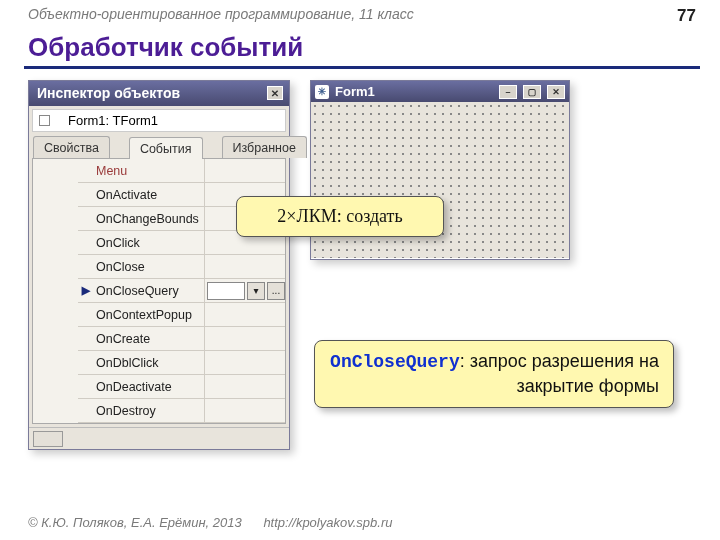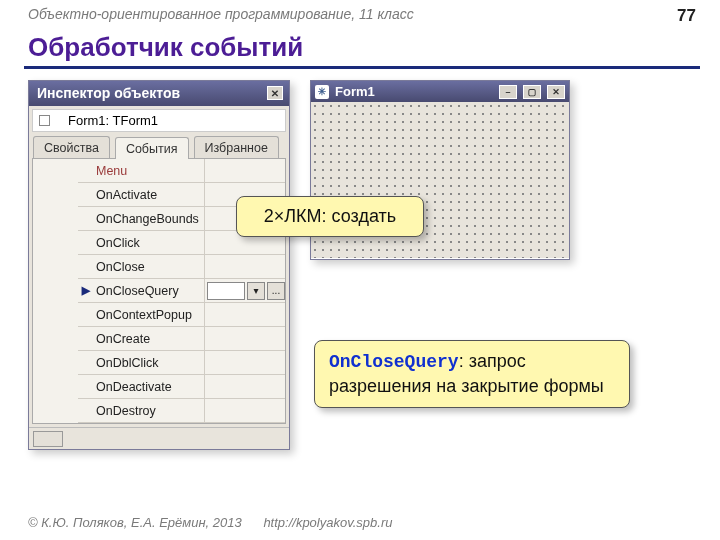--- a/index.html
+++ b/index.html
@@ -86,21 +86,21 @@
     gap: 18px;
     border: 1px solid #ccc;
   }
   .tree-row .box-icon {
     width: 11px; height: 11px;
     border: 1px solid #888;
     box-shadow: inset 1px 1px 0 #fff;
   }
   .tabs {
     display: flex;
-    gap: 5px;
+    gap: 19px;
     margin: 4px 4px 0 4px;
     font-size: 12.5px;
   }
   .tab {
     background: #e4e0d8;
     border: 1px solid #aaa;
     border-bottom: none;
     padding: 4px 10px 3px;
     border-radius: 3px 3px 0 0;
     color: #333;
@@ -229,27 +229,28 @@
     border: 1px solid #555;
     border-radius: 8px;
     padding: 8px 14px;
     font-size: 18px;
     color: #111;
     text-align: center;
     box-shadow: 4px 4px 6px rgba(0,0,0,0.25);
   }
   .callout-hint {
     top: 196px; left: 236px;
-    width: 188px;
+    width: 208px;
     line-height: 1.25;
+    font-family: Liberation Serif, serif;
   }
   .callout-desc {
     top: 340px; left: 314px;
-    width: 316px;
-    text-align: left;
+    width: 360px;
+    text-align: right;
     line-height: 1.35;
   }
   .callout-desc .code {
     font-family: "Courier New", monospace;
     color: #1030d0;
     font-weight: bold;
   }
 </style>
 </head>
 <body>

